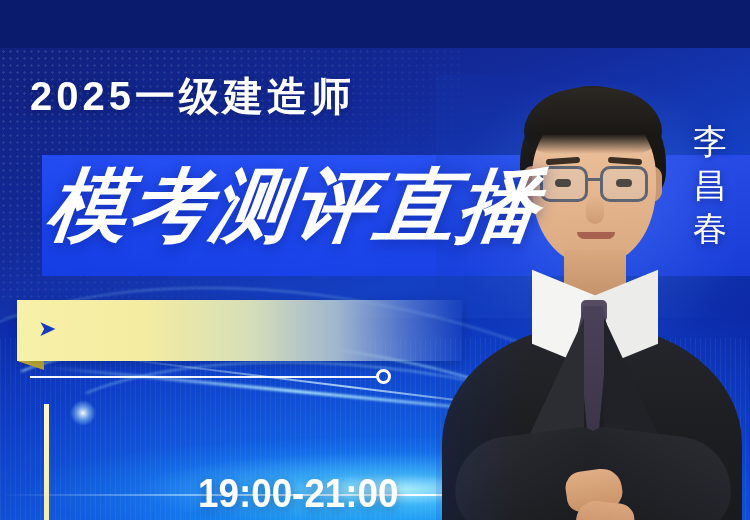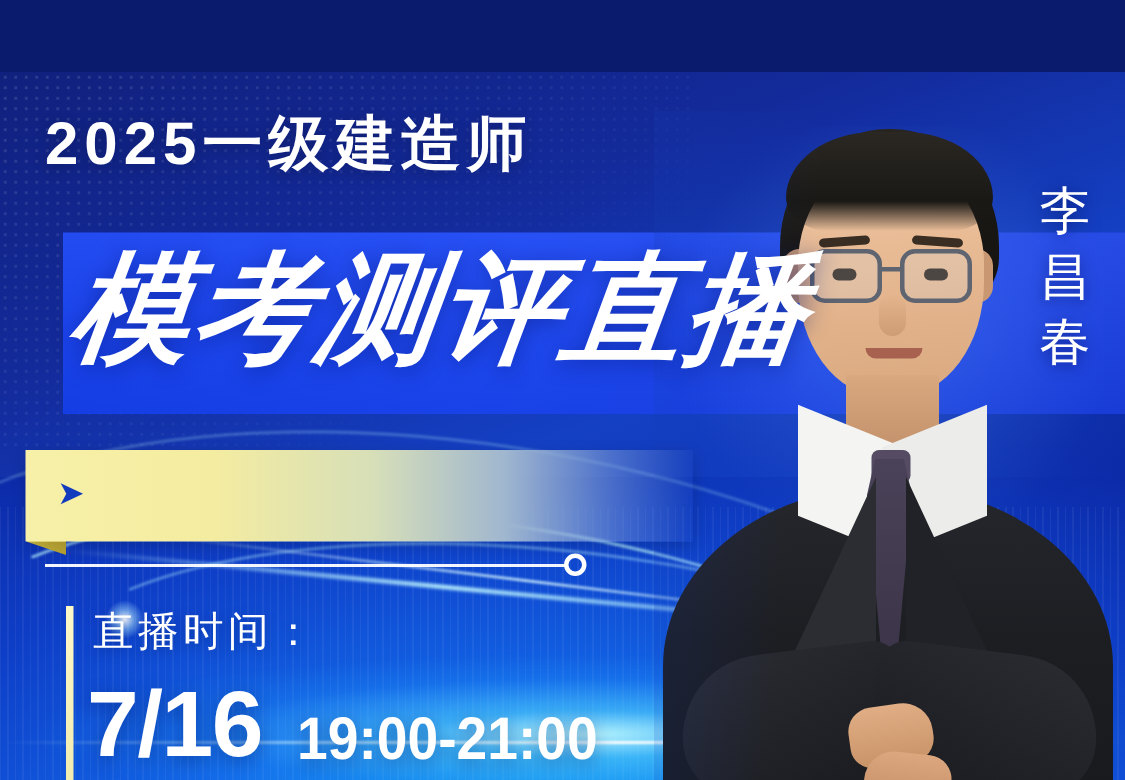--- a/index.html
+++ b/index.html
@@ -317,22 +317,20 @@
   <div class="headline">模考测评直播</div>
 
   <div class="ribbon-fold"></div>
   <div class="ribbon"></div>
   <div class="ribbon-arrow">➤</div>
 
   <div class="connector"></div>
   <div class="connector-dot"></div>
 
   <div class="sched-bar"></div>
-  <div class="sched-label">直播时间：</div>
-  <div class="sched-date">7/16</div>
   <div class="sched-time">19:00-21:00</div>
 
   <div class="presenter-name">
     <span>李</span>
     <span>昌</span>
     <span>春</span>
   </div>
 
 </div>
 

